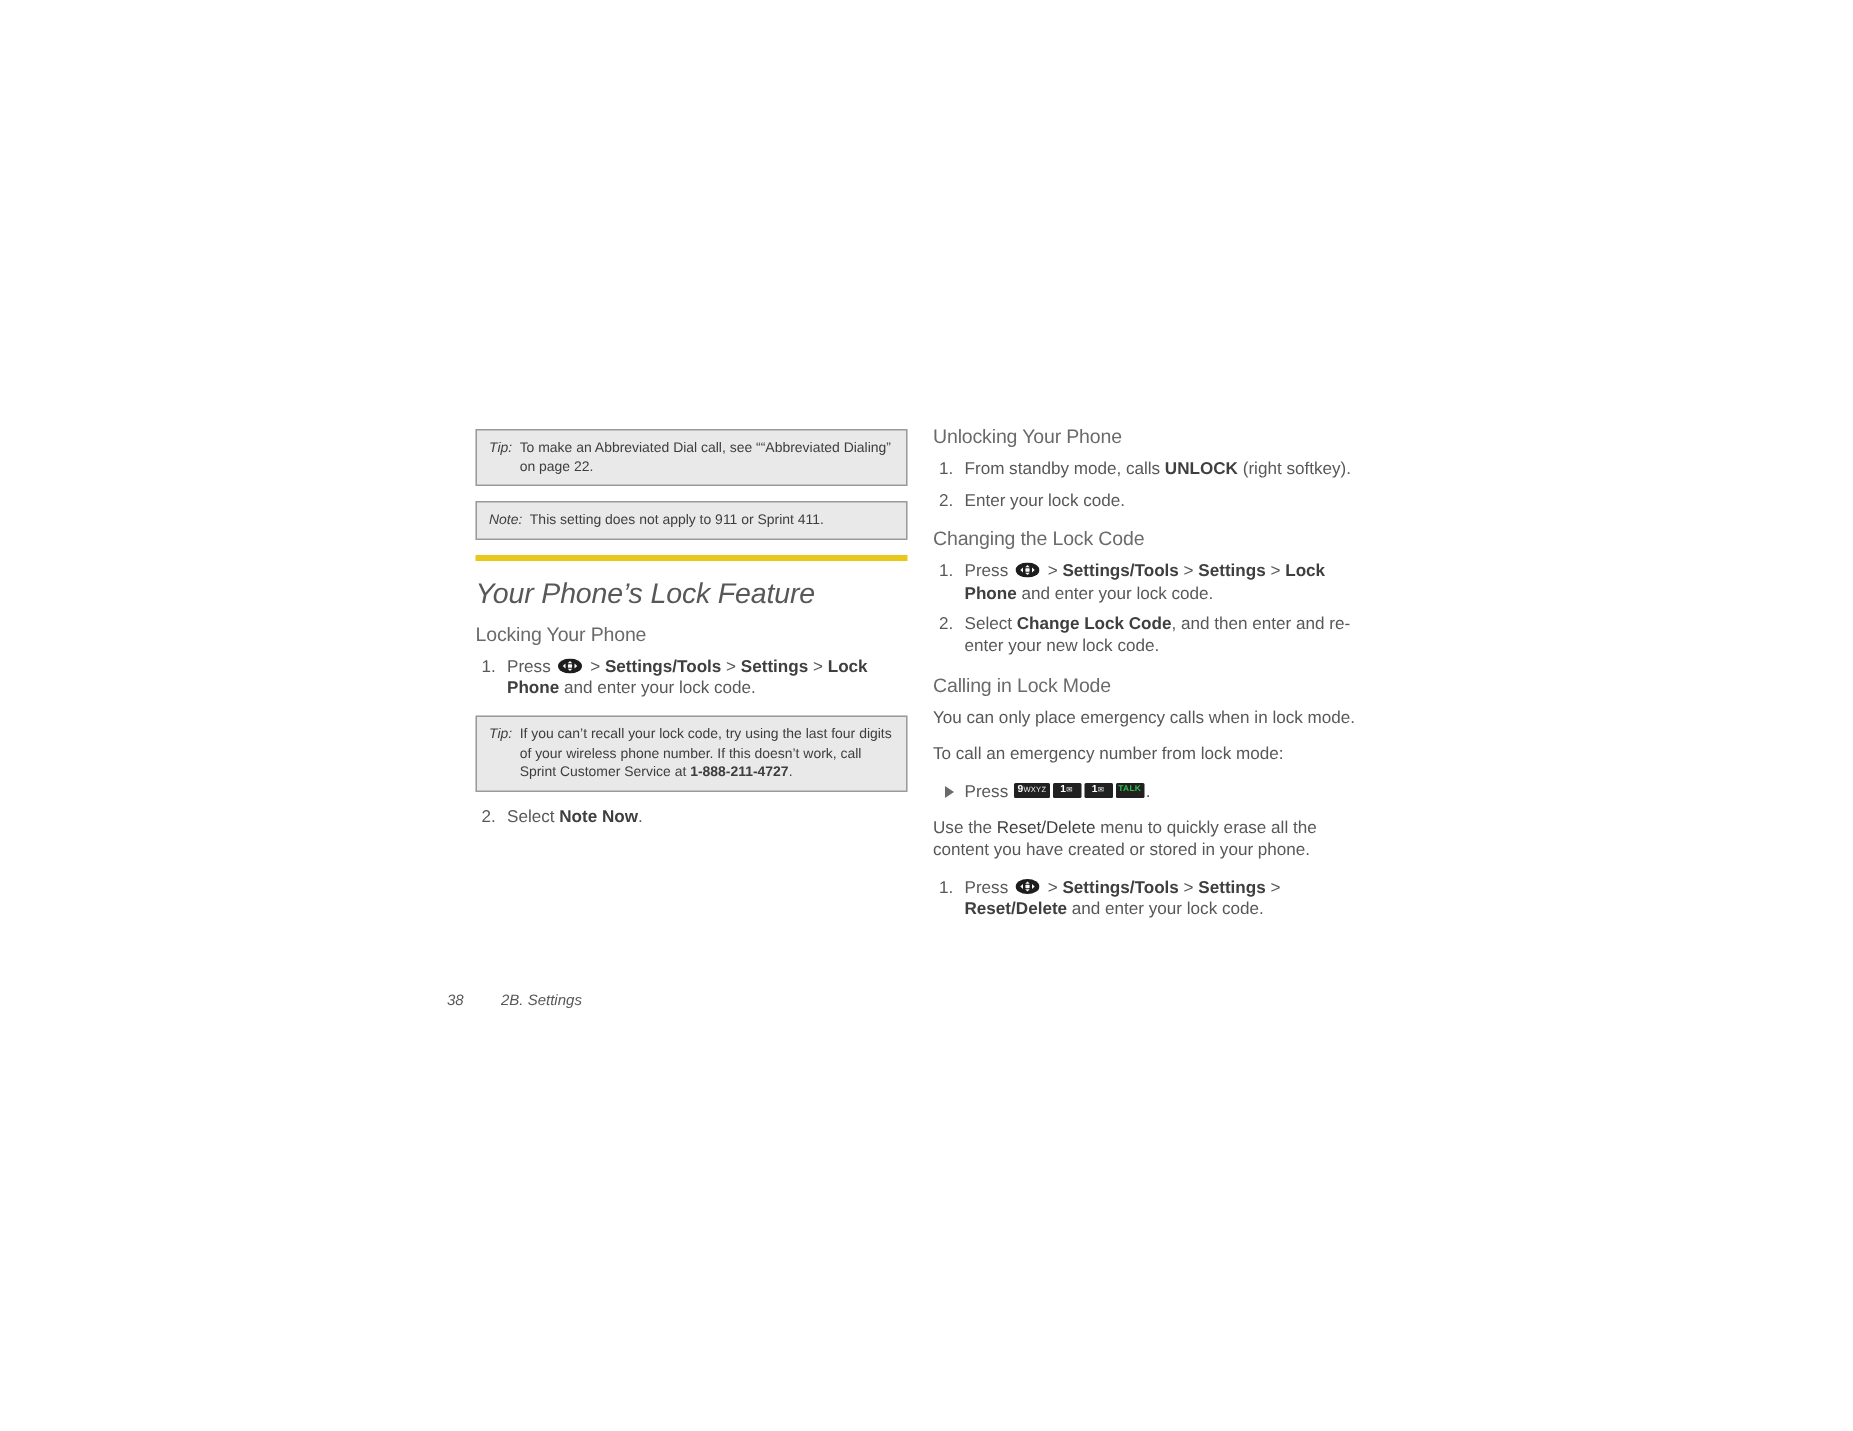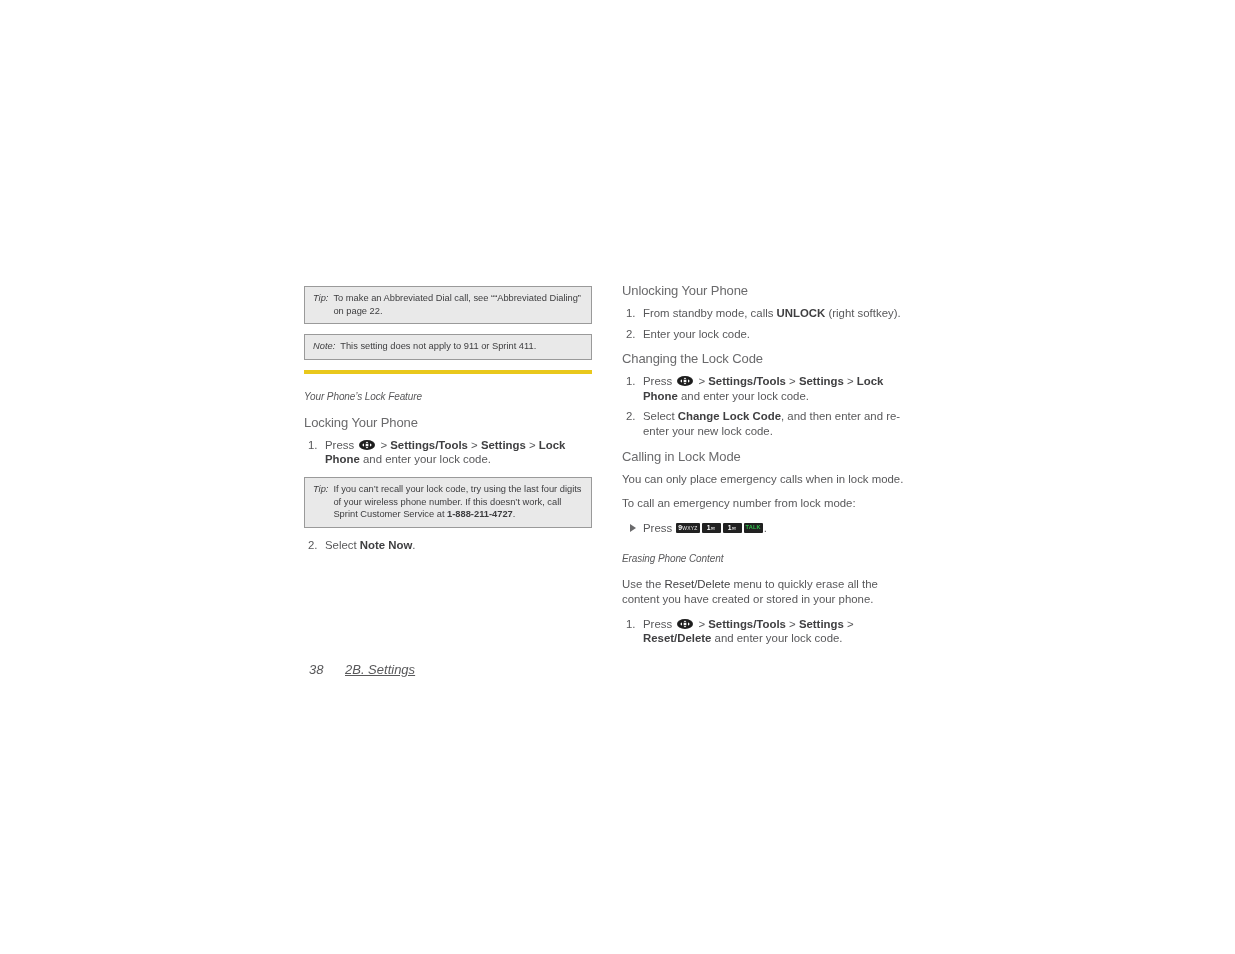--- a/index.html
+++ b/index.html
@@ -19,21 +19,21 @@
   .page {
     position: absolute;
     left: 0; top: 0;
     width: 1235px;
     height: 954px;
   }
 
   
   .col-left {
     position: absolute;
-    left: 304px;
+    left: 317px;
     top: 286px;
     width: 288px;
   }
   .col-right {
     position: absolute;
     left: 622px;
     top: 283px;
     width: 292px;
   }
 
@@ -74,21 +74,21 @@
     line-height: 25px;
   }
   .rule-gold {
     height: 4px;
     background: #e9c81c;
     margin-top: 5px;
     margin-bottom: 13px;
     width: 100%;
   }
   .h2-sub {
-    font-size: 10px;
+    font-size: 19px;
     font-style: italic;
     font-weight: normal;
     color: #58585a;
     letter-spacing: -0.1px;
     margin: 0 0 9px 0;
     line-height: 19px;
   }
   .h3-sub {
     font-size: 13px;
     font-weight: normal;
@@ -170,26 +170,25 @@
     white-space: nowrap;
     overflow: hidden;
   }
   .key-btn.talk { color: #2fbf4a; font-weight: bold; }
   .key-btn .kdigit { font-size: 6.8px; font-weight: bold; }
   .key-btn .ksub { font-size: 5px; opacity: .92; }
 
   
   .footer {
     position: absolute;
-    left: 309px;
+    left: 298px;
     top: 662px;
-    font-size: 13px;
+    font-size: 10px;
     font-style: italic;
     color: #58585a;
-    text-decoration: underline;
   }
   .footer .pg { display: inline-block; width: 36px; }
 </style>
 </head>
 <body>
 
 <div class="page">
 
   <div class="col-left">
 
@@ -282,21 +281,20 @@
     <p class="body">You can only place emergency calls when in lock mode.</p>
 
     <p class="body">To call an emergency number from lock mode:</p>
 
     <ul class="steps">
       <li>
         <span class="arrow"></span><span>Press </span><span class="key-btn"><span class="kdigit">9</span><span class="ksub">WXYZ</span></span><span class="key-btn"><span class="kdigit">1</span><span class="ksub">✉</span></span><span class="key-btn"><span class="kdigit">1</span><span class="ksub">✉</span></span><span class="key-btn talk"><span>TALK</span></span><span>.</span>
       </li>
     </ul>
 
-    <h2 class="h2-sub" style="margin-top:14px;">Erasing Phone Content</h2>
 
     <p class="body"><span>Use the </span><b>Reset/Delete</b><span> menu to quickly erase all the content you have created or stored in your phone.</span></p>
 
     <ol class="steps">
       <li>
         <span class="num">1.</span><span>Press </span><span class="key-nav">
             <svg width="16" height="10" viewBox="0 0 16 10">
               <ellipse cx="8" cy="5" rx="8" ry="5" fill="#1d1d1d"></ellipse>
               <polygon points="3.2,5 5.0,3.3 5.0,6.7" fill="#ffffff"></polygon>
               <polygon points="12.8,5 11.0,3.3 11.0,6.7" fill="#ffffff"></polygon>

